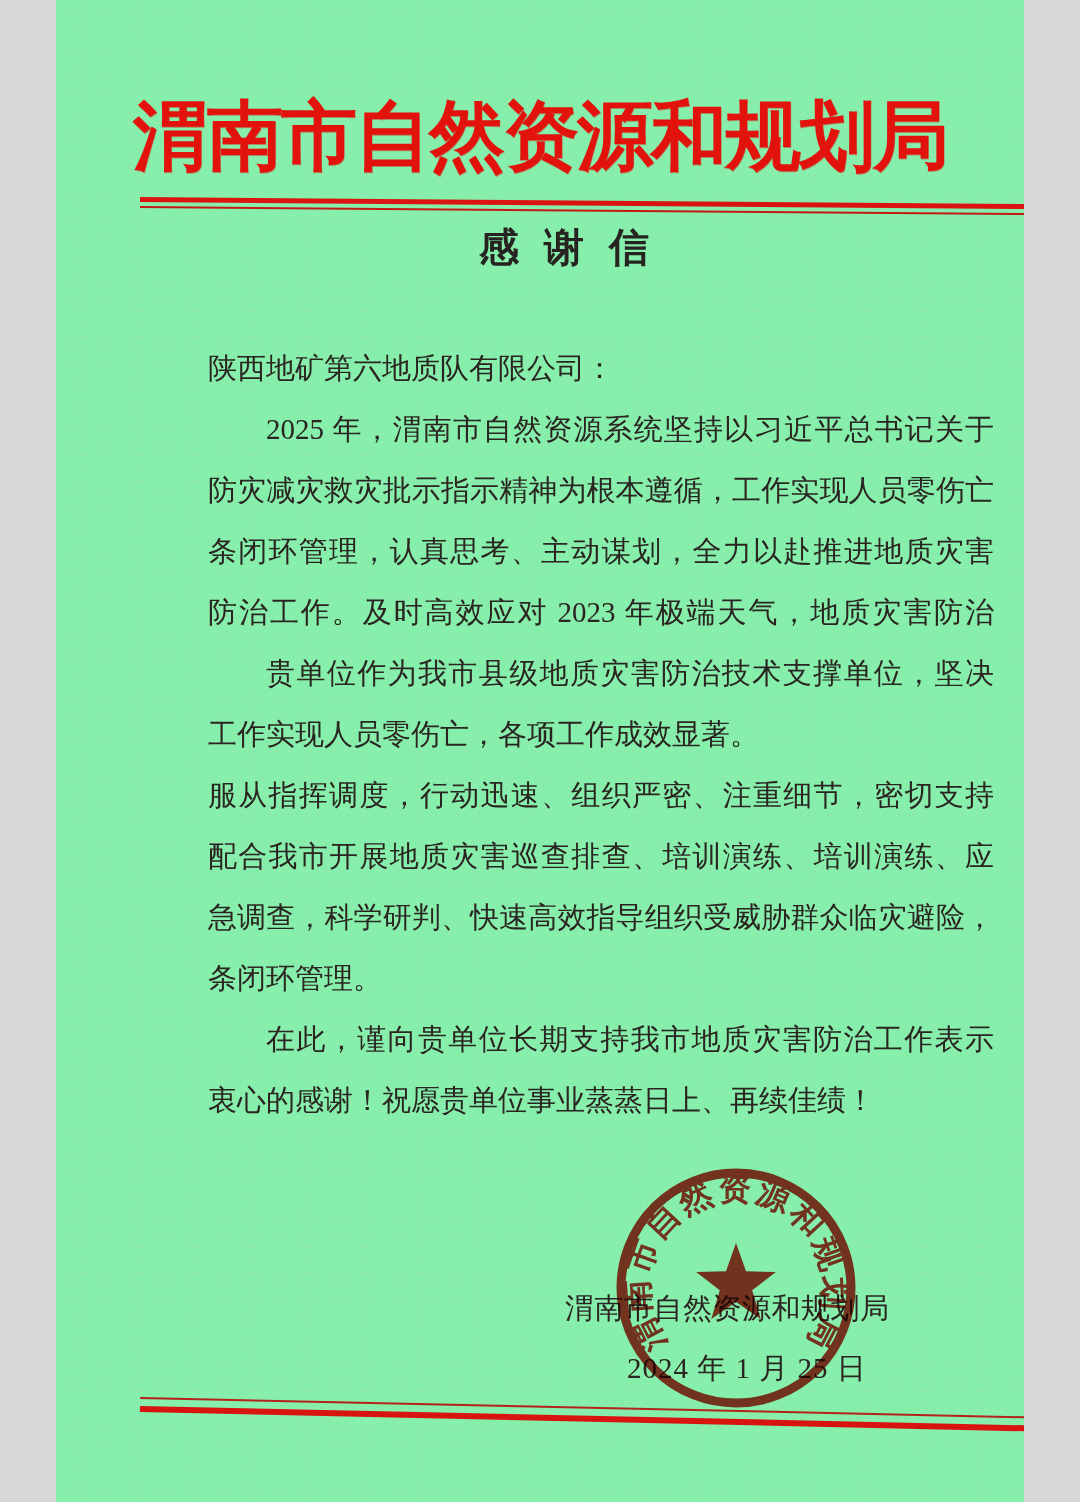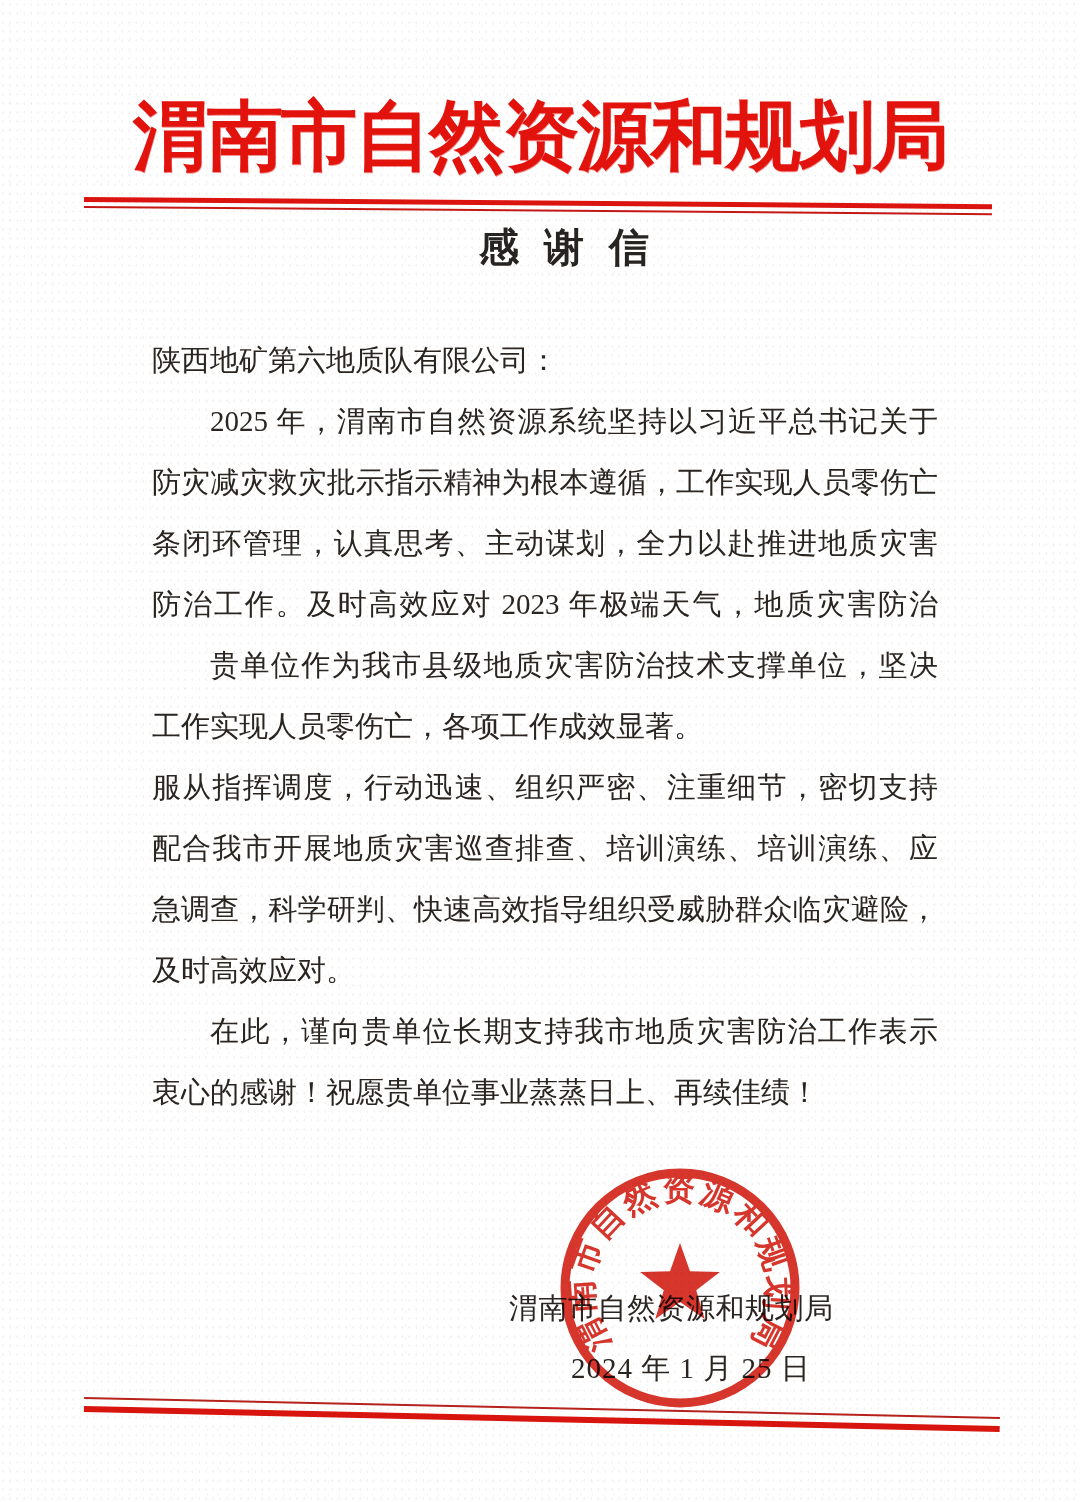--- a/index.html
+++ b/index.html
@@ -1,17 +1,17 @@
 <!DOCTYPE html>
 <html lang="zh"><head>
 <meta charset="utf-8">
 <style>
   html,body{margin:0;padding:0;background:#d8d8d8;}
   .page{
-    position:relative;width:1080px;height:1502px;background:#ffffff;
+    position:relative;width:968px;height:1502px;background:#86efac;
     overflow:hidden;margin:0 auto;
     font-family:"Liberation Serif","DejaVu Serif",serif;color:#2a2520;
   }
   .page::before{
     content:"";position:absolute;inset:0;pointer-events:none;
     background-image:
       radial-gradient(rgba(186,181,173,.16) 1px, transparent 1px),
       radial-gradient(rgba(204,199,190,.12) 1px, transparent 1px);
     background-size:7px 9px, 11px 13px;
     background-position:0 0, 4px 6px;
@@ -24,21 +24,21 @@
   }
   .rule-top{position:absolute;top:197px;left:84px;width:908px;
     transform:rotate(.45deg);transform-origin:left center;}
   .rule-top .thick{height:5px;background:#dc1410;}
   .rule-top .thin{height:2px;background:#c41815;margin-top:4px;}
   .letter-title{
     position:absolute;top:220px;left:0;width:100%;text-align:center;
     font-size:40px;font-weight:600;letter-spacing:25px;text-indent:25px;
     color:#262320;font-family:"Liberation Sans","DejaVu Sans",sans-serif;margin-left:24px;
   }
-  .body-text{position:absolute;top:330px;left:152px;width:786px;
+  .body-text{position:absolute;top:338px;left:152px;width:786px;
     font-size:29px;line-height:61px;color:#2a2520;}
   .line{height:61px;}
   .j{text-align:justify;text-align-last:justify;}
   .indent{text-indent:58px;}
   .signature{position:absolute;top:1289px;left:509px;font-size:29px;
     letter-spacing:.5px;color:#2a2520;white-space:nowrap;}
   .date{position:absolute;top:1349px;left:571px;font-size:29px;
     letter-spacing:1px;color:#2a2520;white-space:nowrap;}
   .rule-bottom{position:absolute;top:1397px;left:84px;width:916px;
     transform:rotate(1.25deg);transform-origin:left center;}
@@ -69,21 +69,21 @@
     <div class="line j indent">2025 年，渭南市自然资源系统坚持以习近平总书记关于</div>
     <div class="line j">防灾减灾救灾批示指示精神为根本遵循，工作实现人员零伤亡</div>
     <div class="line j">条闭环管理，认真思考、主动谋划，全力以赴推进地质灾害</div>
     <div class="line j">防治工作。及时高效应对 2023 年极端天气，地质灾害防治</div>
     <div class="line j indent">贵单位作为我市县级地质灾害防治技术支撑单位，坚决</div>
 
     <div class="line">工作实现人员零伤亡，各项工作成效显著。</div>
     <div class="line j">服从指挥调度，行动迅速、组织严密、注重细节，密切支持</div>
     <div class="line j">配合我市开展地质灾害巡查排查、培训演练、培训演练、应</div>
     <div class="line j">急调查，科学研判、快速高效指导组织受威胁群众临灾避险，</div>
-    <div class="line">及时高效应对。</div>
+    <div class="line">条闭环管理。</div>
 
     <div class="line j indent">在此，谨向贵单位长期支持我市地质灾害防治工作表示</div>
     <div class="line">衷心的感谢！祝愿贵单位事业蒸蒸日上、再续佳绩！</div>
   </div>
 
   <div class="signature">渭南市自然资源和规划局</div>
 
   <div class="date">2024 年 1 月 25 日</div>
 
   <svg class="seal" viewBox="0 0 262 262" aria-hidden="true">

